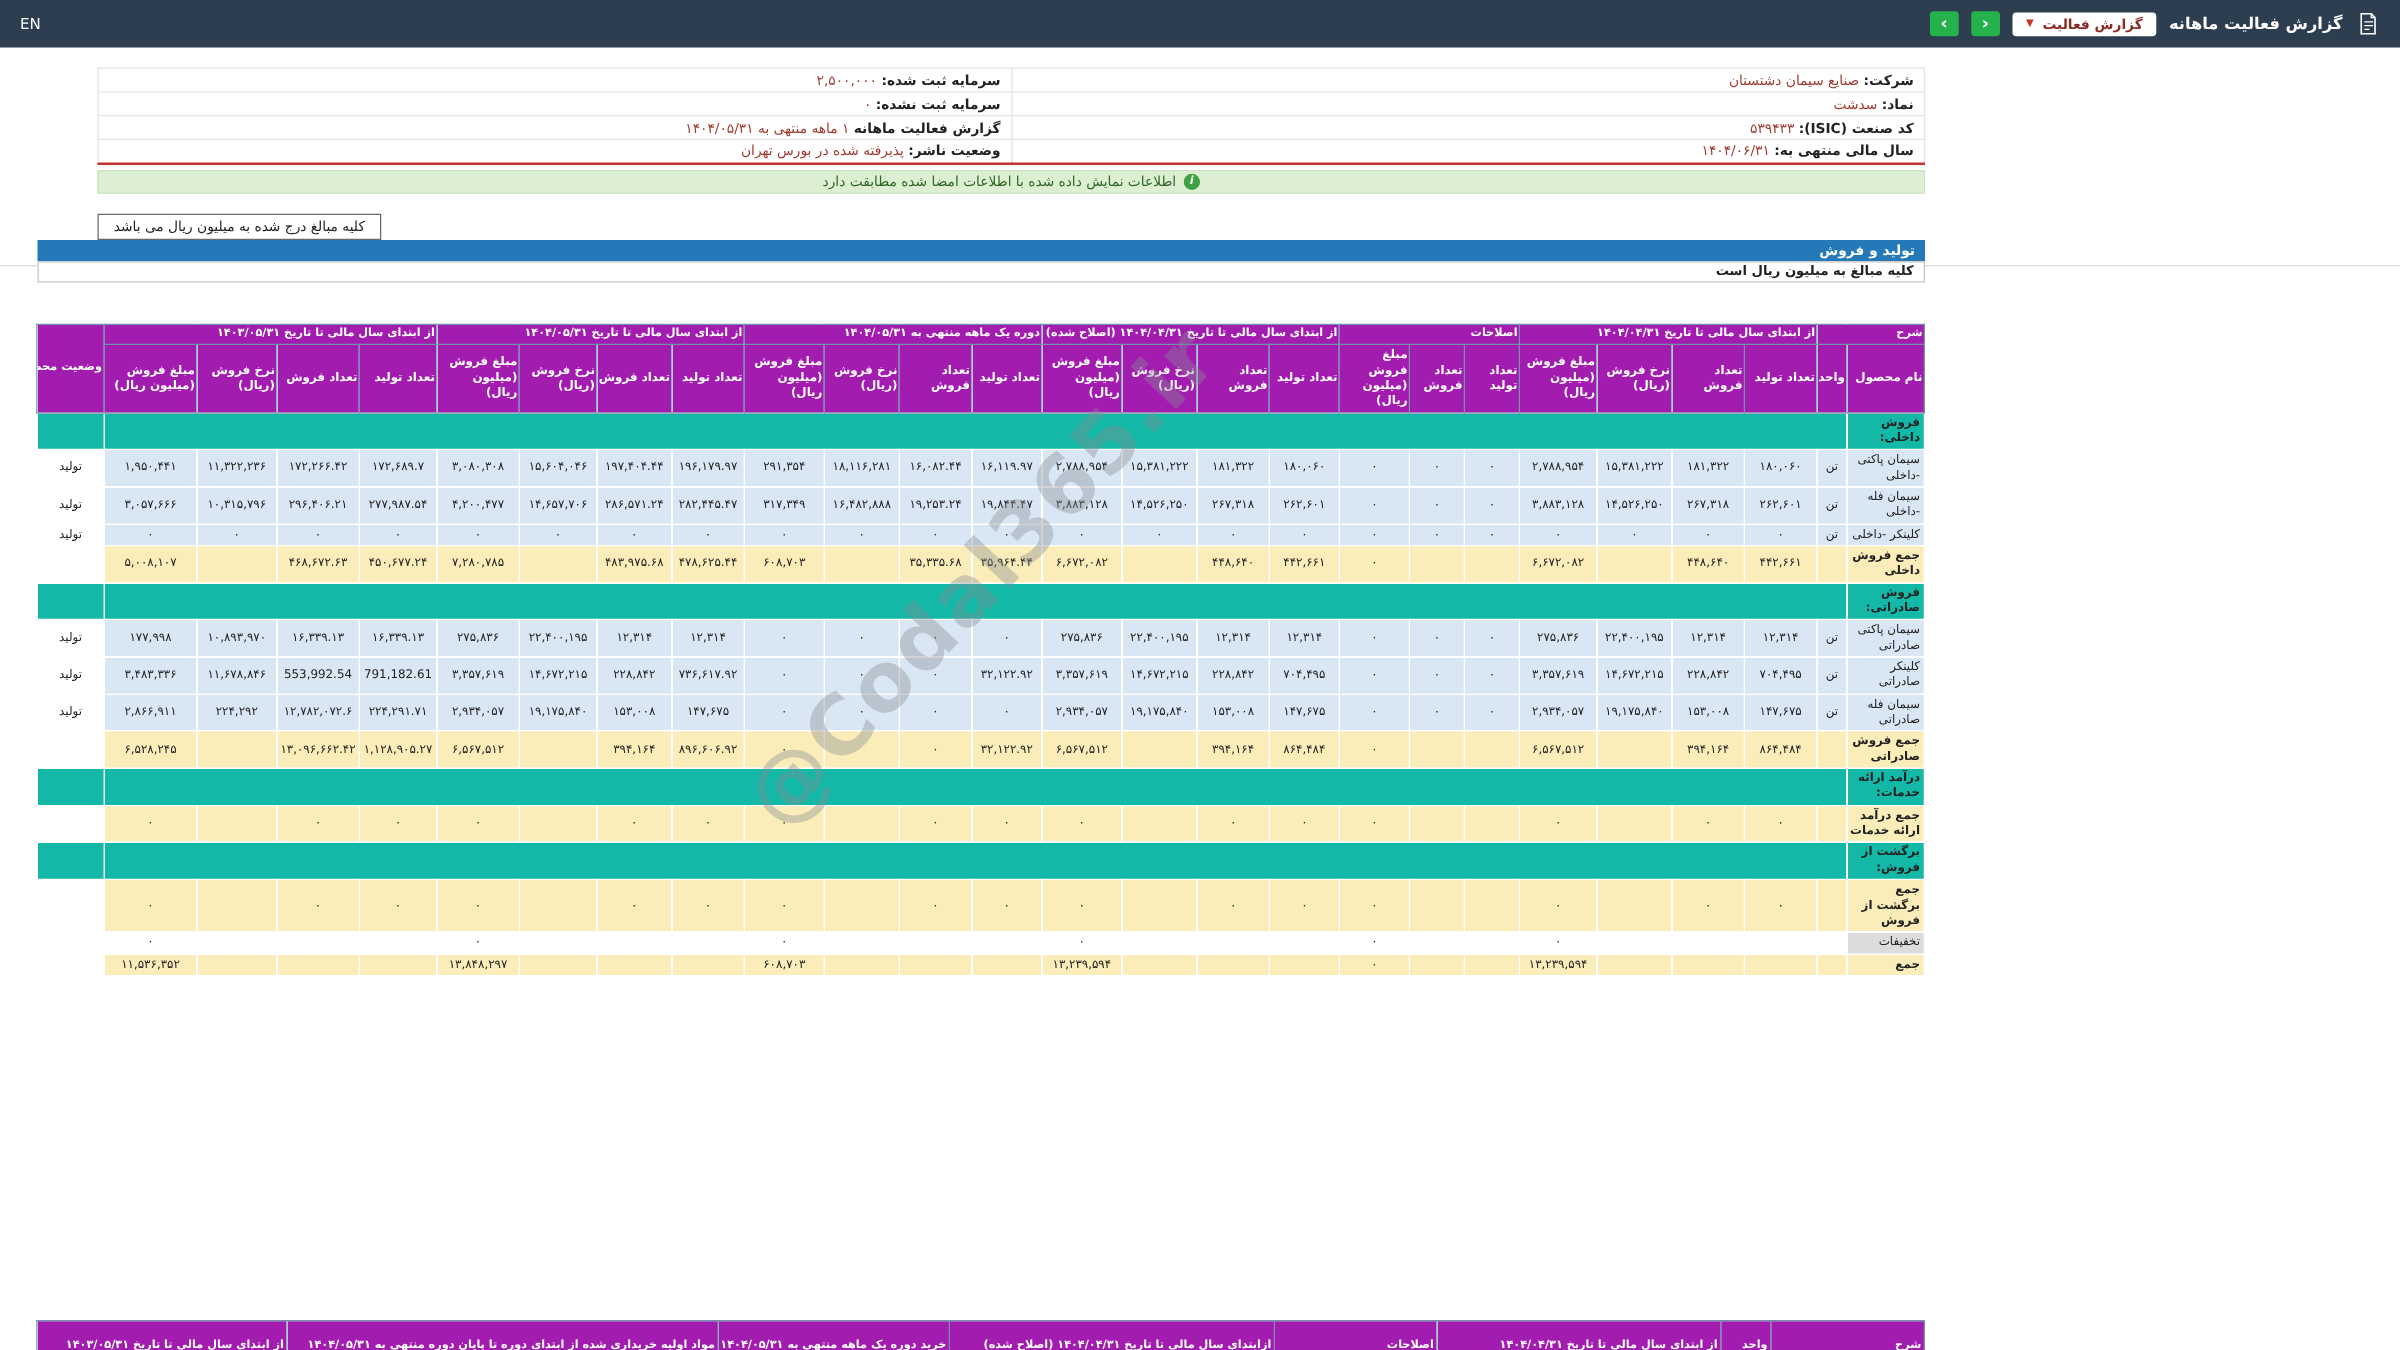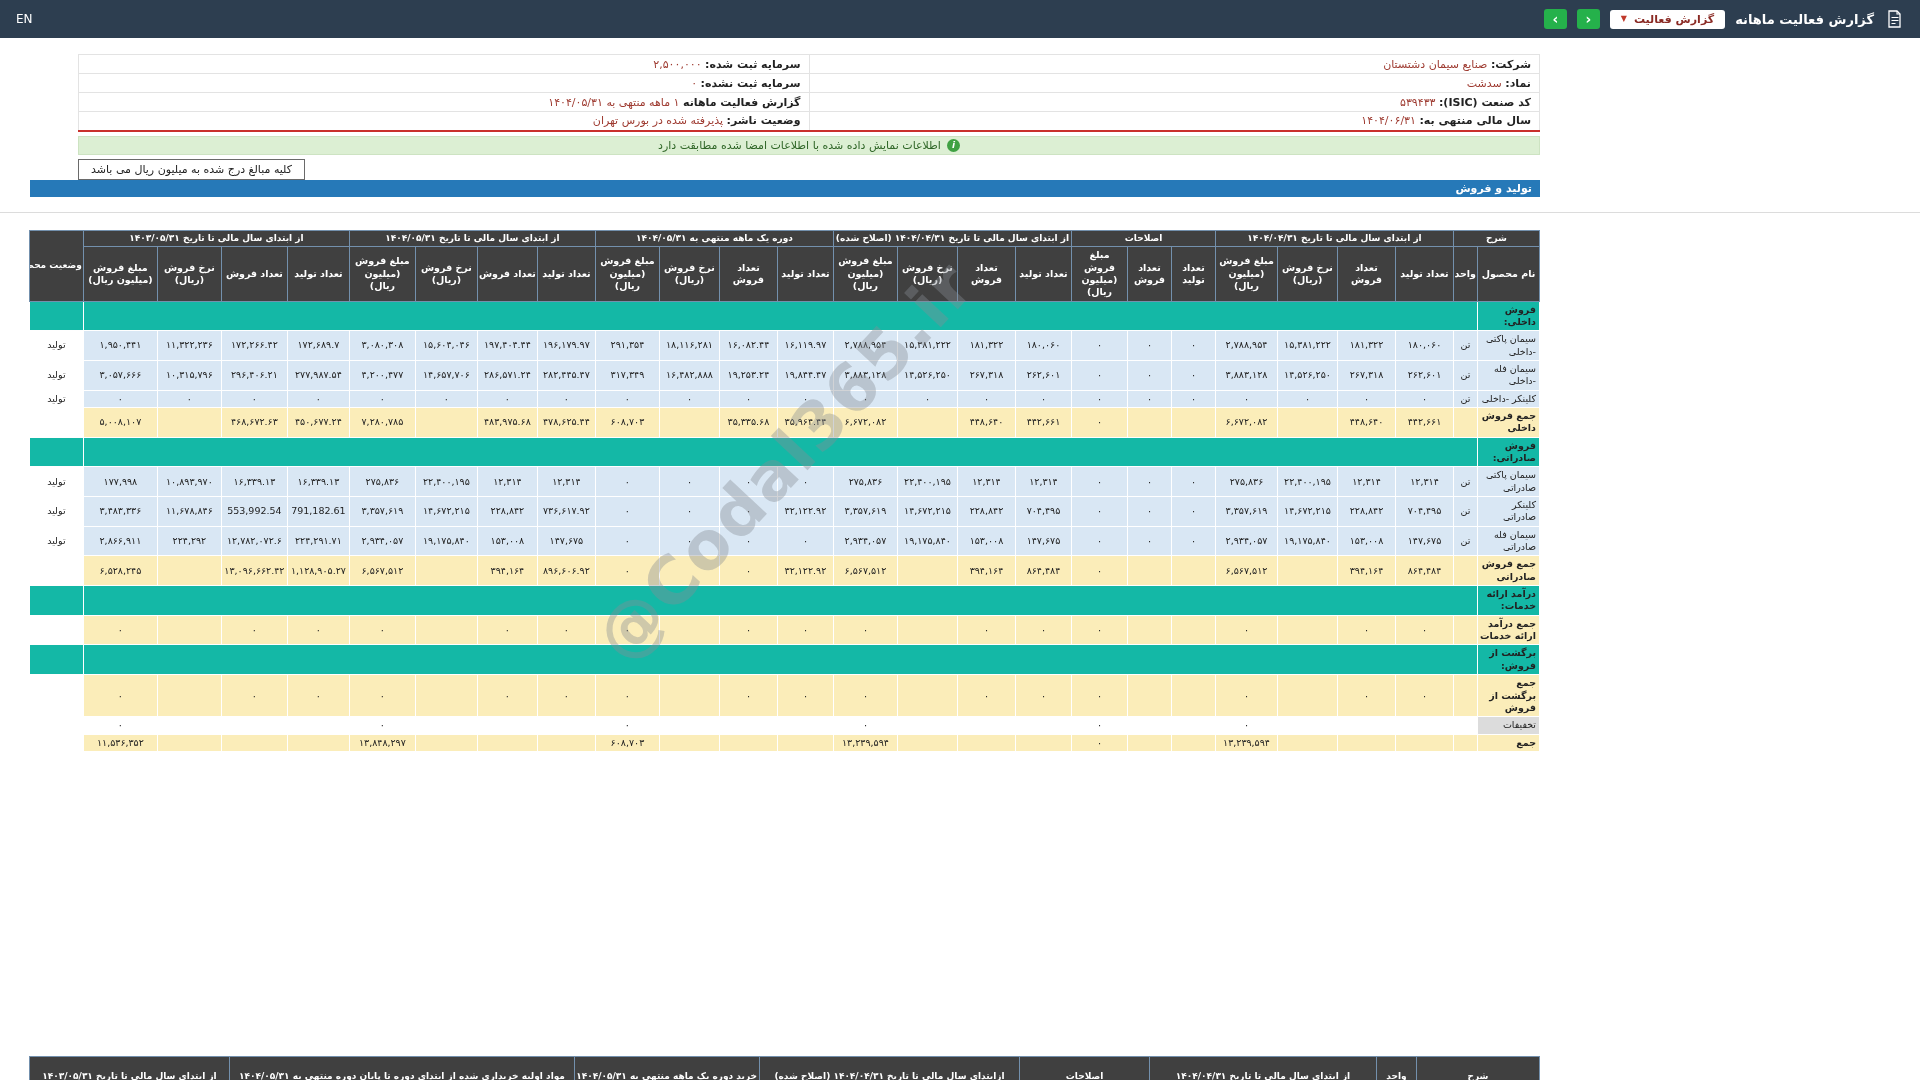--- a/index.html
+++ b/index.html
@@ -27,30 +27,30 @@
   .company-info td{border:1px solid #e3e3e3;font-size:11px;padding:2px 8px;height:19px;width:50%}
   .company-info b{color:#222;font-weight:bold}
   .company-info .v{color:#9e3a30}
   .company-info .v.link{cursor:pointer}
 
   .notice{width:1462px;margin:4px 0 0 48px;background:#dcefd3;border:1px solid #cde3c2;height:19px;
     display:flex;align-items:center;justify-content:center;gap:6px;font-size:11px;color:#2f6627}
   .info-icon{width:13px;height:13px;border-radius:50%;background:#3fa142;color:#fff;font-size:9px;font-weight:bold;
     font-style:italic;display:flex;align-items:center;justify-content:center;flex:0 0 13px}
 
-  .note-box{width:fit-content;margin:4px auto 0 48px;border:1px solid #6a6a6a;padding:3px 12px;font-size:11px;color:#222;background:#fff}
+  .note-box{width:fit-content;margin:16px auto 0 48px;border:1px solid #6a6a6a;padding:3px 12px;font-size:11px;color:#222;background:#fff}
 
   
   .prod-section{}
   .section-bar{height:17px;background:#2679b8;color:#fff;font-size:11px;font-weight:bold;line-height:17px;padding:0 8px}
   .subtitle-row{border:1px solid #c3c3c3;background:#fff;height:17px;line-height:15px;font-size:10.5px;font-weight:bold;padding:0 8px;color:#222}
 
   
   table.data{table-layout:fixed;width:1510px;border-collapse:collapse;margin-top:33px}
-  table.data th{background:#404040;color:#fff;font-weight:bold;border:1px solid #7390ad;padding:2px 1px;text-align:center;
+  table.data th{background:#a21caf;color:#fff;font-weight:bold;border:1px solid #7390ad;padding:2px 1px;text-align:right;
     vertical-align:middle;font-size:9.5px;line-height:1.3;overflow:hidden}
   table.data thead tr:first-child th{font-size:9px;white-space:nowrap}
   table.data thead th.sub{white-space:normal}
   table.data td{font-size:9.5px;padding:2px 2px;border:1px solid #fff;text-align:center;vertical-align:middle;line-height:1.3;
     height:17px;overflow:hidden;color:#222}
   table.data td.name{text-align:right;padding-right:3px}
   table.data tr.data td{background:#d9e7f4}
   table.data tr.total td{background:#fbedb9}
   table.data tr.total td.name{font-weight:bold}
   table.data tr.section td{background:#14b8a6}
@@ -116,20 +116,21 @@
 
   <div class="notice">
     <span class="info-icon">i</span>
     <span>اطلاعات نمایش داده شده با اطلاعات امضا شده مطابقت دارد</span>
   </div>
 
   <div class="note-box">کلیه مبالغ درج شده به میلیون ریال می باشد</div>
 
   <div class="prod-section">
     <div class="section-bar">تولید و فروش</div>
+    <div class="subtitle-row">کلیه مبالغ به میلیون ریال است</div>
     <table class="data">
         <colgroup>
           <col style="width:62px">
           <col style="width:24px">
           <col style="width:58px">
           <col style="width:58px">
           <col style="width:60px">
           <col style="width:62px">
           <col style="width:44px">
           <col style="width:44px">

